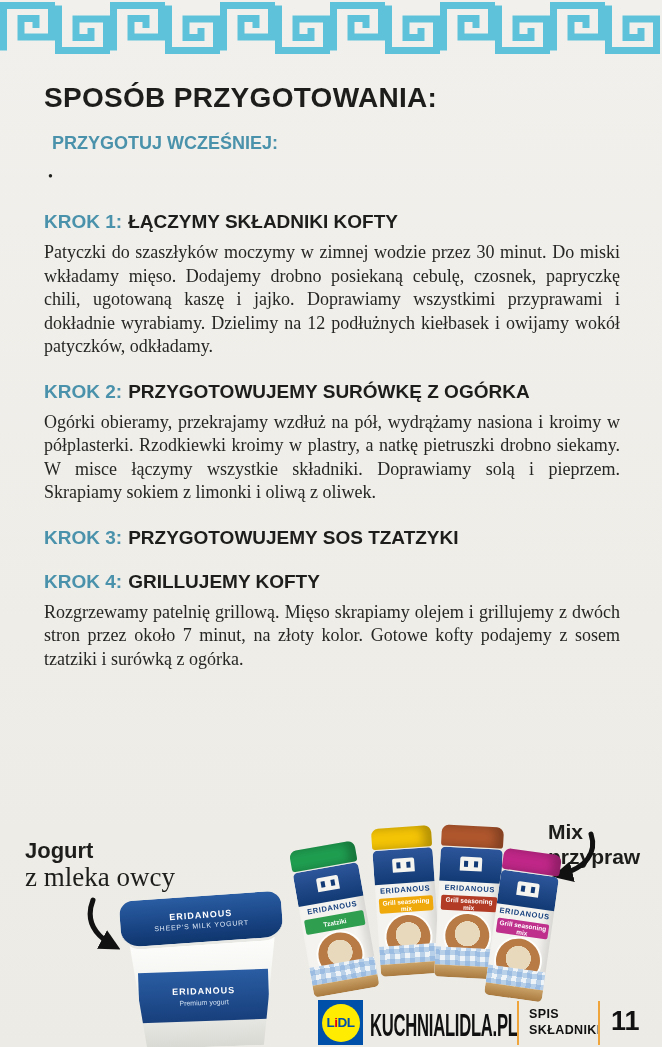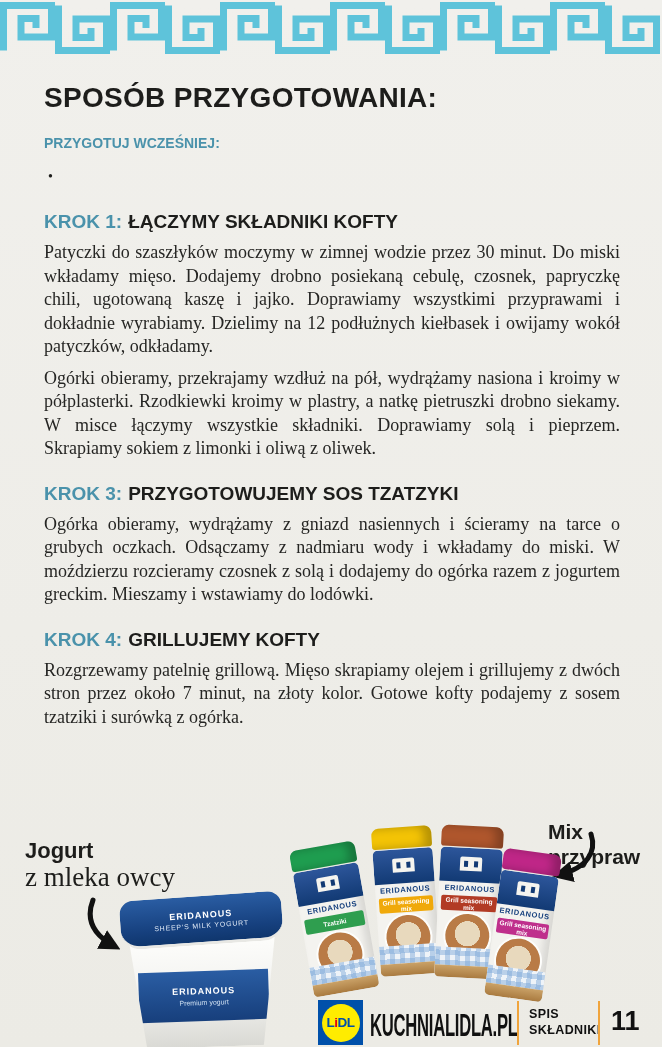--- a/index.html
+++ b/index.html
@@ -4,21 +4,21 @@
 <style>
   html,body{margin:0;padding:0;background:#dddcd7;}
   .page{position:relative;width:662px;height:1047px;background:#efeee9;overflow:hidden;
         font-family:"Liberation Sans",sans-serif;color:#1d1d1b;
         background-image:linear-gradient(180deg,#f1f0ec 0%,#eeede8 60%,#ecebe5 100%);}
   
   .greek-border{position:absolute;top:2px;left:0;}
   
   .content{position:absolute;left:44px;width:576px;top:55px;}
   .title{font-size:28px;line-height:32px;font-weight:bold;margin:27px 0 0;letter-spacing:.3px;}
-  .prep-h{font-size:14px;line-height:22px;font-weight:bold;margin:18px 0 0;color:#4a92ab;}
+  .prep-h{font-size:18px;line-height:22px;font-weight:bold;margin:18px 8px 0;color:#4a92ab;}
   .bullet-row{font-family:"Liberation Serif",serif;font-size:18px;line-height:24px;margin:11px 0 0;
               display:flex;gap:16px;padding-left:4px;}
   .bullet-dot{font-size:14px;line-height:24px;}
   .step-h{font-size:19px;line-height:22px;font-weight:bold;margin:22px 0 0;}
   .step-h .krok{color:#4a92ab;margin-right:6px;}
   .step-p{font-family:"Liberation Serif",serif;font-size:18px;line-height:23.5px;
           text-align:justify;margin:8px 0 0;color:#262624;}
   
   .callout{position:absolute;font-weight:bold;}
   .callout-spice{left:548px;top:819px;font-size:21px;line-height:25px;}
@@ -115,28 +115,30 @@
     </div>
 
     <section class="step">
       <h3 class="step-h">
         <span class="krok">KROK 1:</span><span>ŁĄCZYMY SKŁADNIKI KOFTY</span>
       </h3>
       <p class="step-p">Patyczki do szaszłyków moczymy w zimnej wodzie przez 30 minut. Do miski wkładamy mięso. Dodajemy drobno posiekaną cebulę, czosnek, papryczkę chili, ugotowaną kaszę i jajko. Doprawiamy wszystkimi przyprawami i dokładnie wyrabiamy. Dzielimy na 12 podłużnych kiełbasek i owijamy wokół patyczków, odkładamy.</p>
     </section>
 
     <section class="step">
+      <h3 class="step-h">
+        <span class="krok">KROK 2:</span><span>PRZYGOTOWUJEMY SURÓWKĘ Z OGÓRKA</span>
+      </h3>
       <p class="step-p">Ogórki obieramy, przekrajamy wzdłuż na pół, wydrążamy nasiona i kroimy w półplasterki. Rzodkiewki kroimy w plastry, a natkę pietruszki drobno siekamy. W misce łączymy wszystkie składniki. Doprawiamy solą i pieprzem. Skrapiamy sokiem z limonki i oliwą z oliwek.</p>
     </section>
 
     <section class="step">
       <h3 class="step-h">
         <span class="krok">KROK 3:</span><span>PRZYGOTOWUJEMY SOS TZATZYKI</span>
       </h3>
-      <p class="step-p">Ogórka obieramy, wydrążamy z gniazd nasiennych i ścieramy na tarce o grubych oczkach. Odsączamy z nadmiaru wody i wkładamy do miski. W moździerzu rozcieramy czosnek z solą i dodajemy do ogórka razem z jogurtem greckim. Mieszamy i wstawiamy do lodówki.</p>
     </section>
 
     <section class="step">
       <h3 class="step-h">
         <span class="krok">KROK 4:</span><span>GRILLUJEMY KOFTY</span>
       </h3>
       <p class="step-p">Rozgrzewamy patelnię grillową. Mięso skrapiamy olejem i grillujemy z dwóch stron przez około 7 minut, na złoty kolor. Gotowe kofty podajemy z sosem tzatziki i surówką z ogórka.</p>
     </section>
   </div>
 

